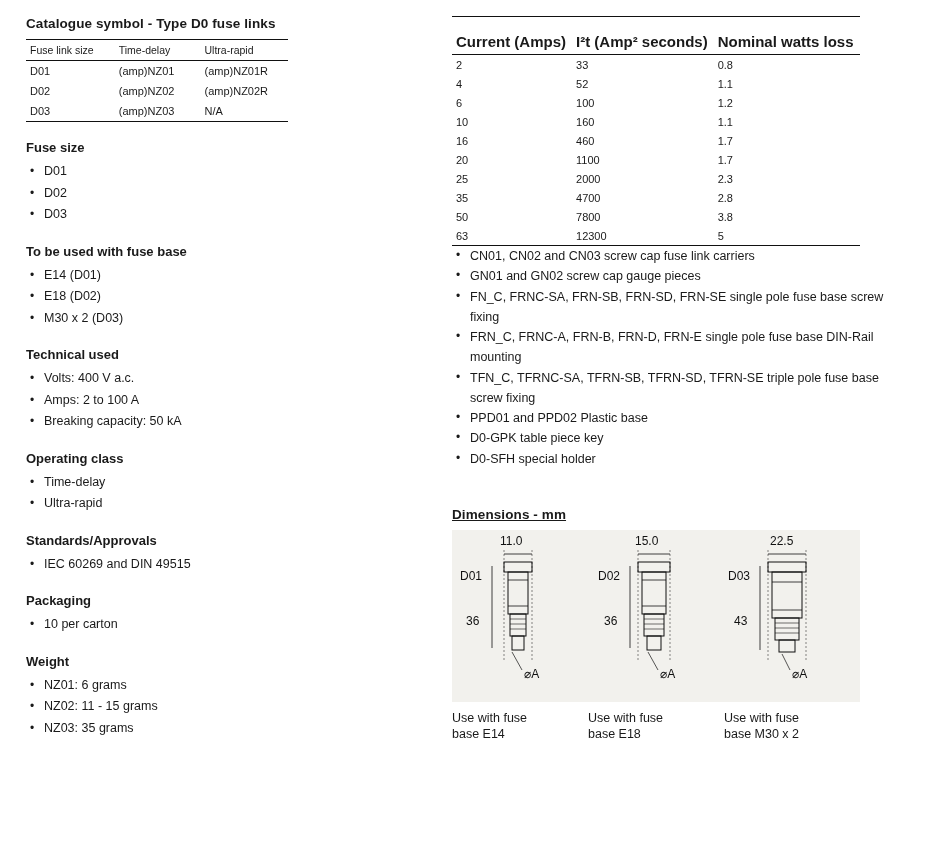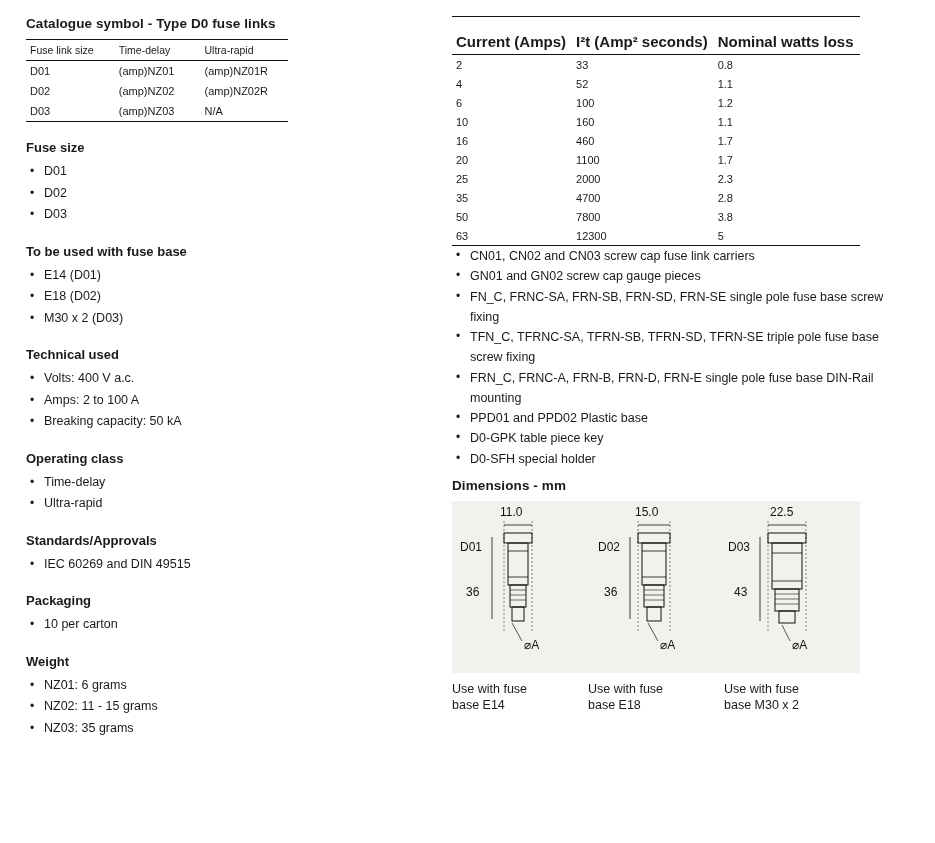--- a/index.html
+++ b/index.html
@@ -297,28 +297,28 @@
           <td>12300</td>
           <td>5</td>
         </tr>
       </tbody>
     </table>
 
     <ul class="bullets compact">
       <li>CN01, CN02 and CN03 screw cap fuse link carriers</li>
       <li>GN01 and GN02 screw cap gauge pieces</li>
       <li>FN_C, FRNC-SA, FRN-SB, FRN-SD, FRN-SE single pole fuse base screw fixing</li>
+      <li>FRN_C, FRNC-A, FRN-B, FRN-D, FRN-E single pole fuse base DIN-Rail mounting</li>
       <li>TFN_C, TFRNC-SA, TFRN-SB, TFRN-SD, TFRN-SE triple pole fuse base screw fixing</li>
-      <li>FRN_C, FRNC-A, FRN-B, FRN-D, FRN-E single pole fuse base DIN-Rail mounting</li>
       <li>PPD01 and PPD02 Plastic base</li>
       <li>D0-GPK table piece key</li>
       <li>D0-SFH special holder</li>
     </ul>
 
-    <h2 class="section-title" style="margin-top:9px; margin-bottom:4px;">Dimensions - mm</h2>
+    <h2 class="section-title" style="margin-top:38px; margin-bottom:4px;text-decoration:underline;">Dimensions - mm</h2>
 
     <div class="drawings">
       <svg width="408" height="172" viewBox="0 0 408 172">
 
         <g>
           <text x="8" y="50" font-family="Liberation Sans, sans-serif" font-size="12" fill="#111">D01</text>
           <text x="14" y="95" font-family="Liberation Sans, sans-serif" font-size="12" fill="#111">36</text>
           <text x="48" y="15" font-family="Liberation Sans, sans-serif" font-size="12" fill="#111">11.0</text>
 
           <line x1="52" y1="24" x2="80" y2="24" stroke="#111" stroke-width="0.8"></line>

